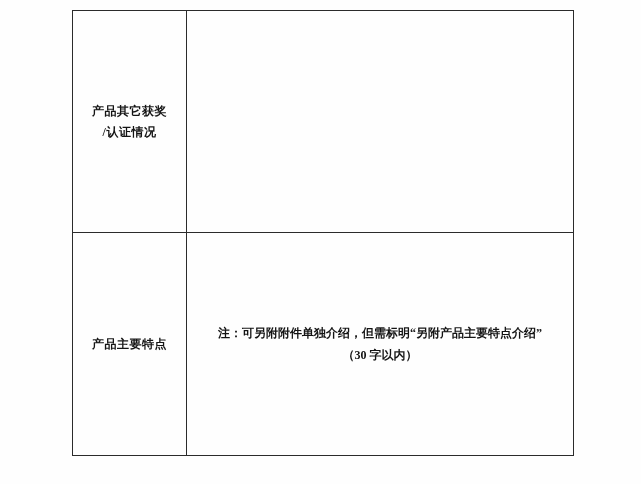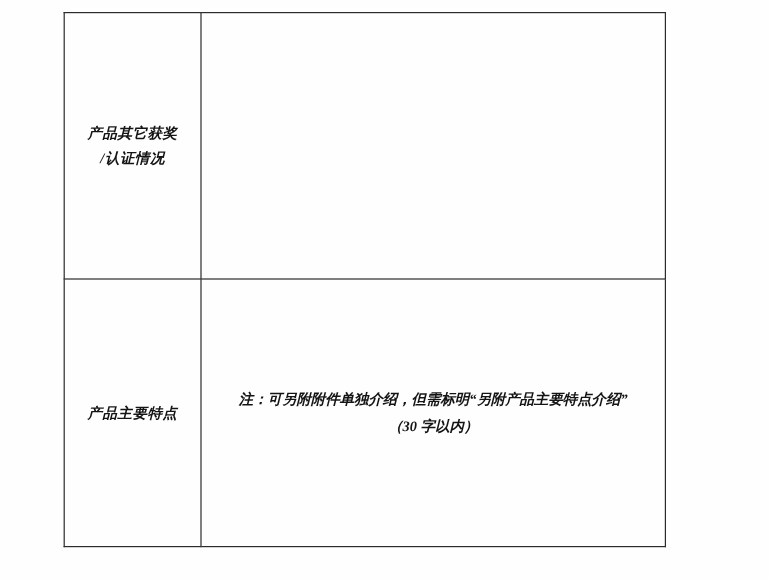--- a/index.html
+++ b/index.html
@@ -21,27 +21,26 @@
     left: 0;
     top: 0;
     width: 641px;
     height: 484px;
     background: #fefefe;
   }
 
   
   .form-table {
     position: absolute;
-    left: 53px;
+    left: 72px;
     top: 10px;
     width: 500px;
     height: 420px;
     border-collapse: collapse;
     table-layout: fixed;
-    font-style: italic;
   }
   .form-table td {
     border: 1px solid #2b2b2b;
     vertical-align: middle;
     padding: 0;
   }
 
   .label-cell {
     width: 113px;
     text-align: center;

